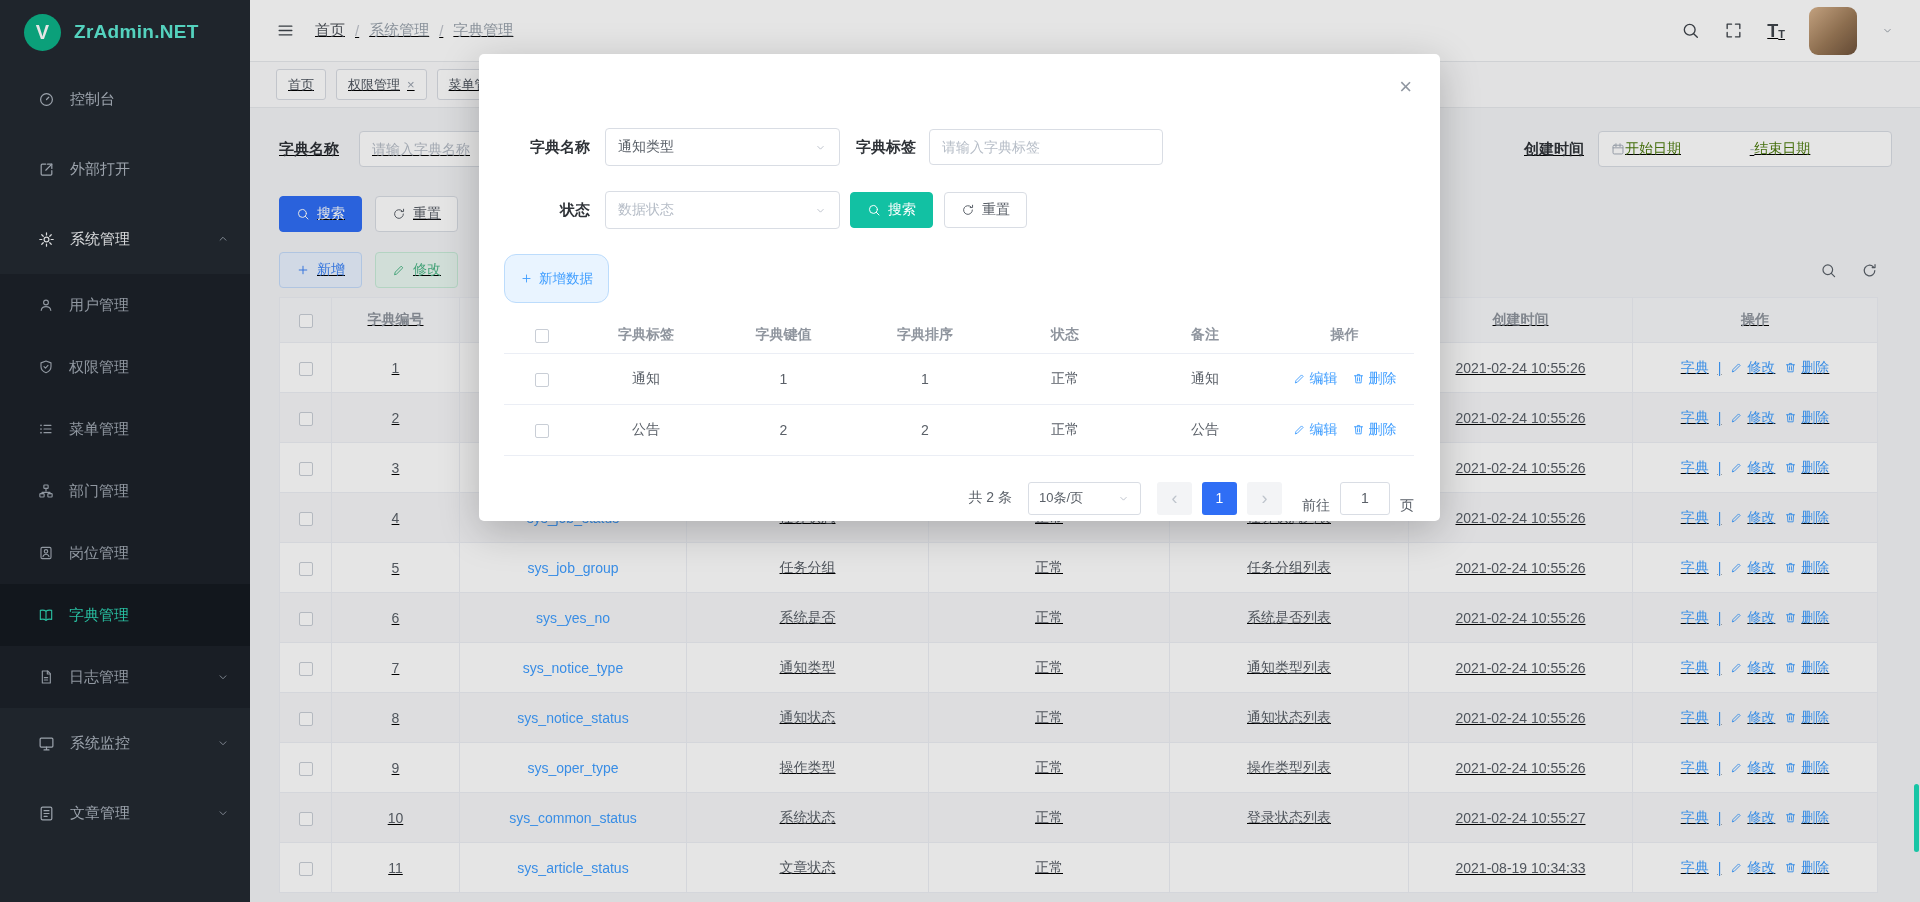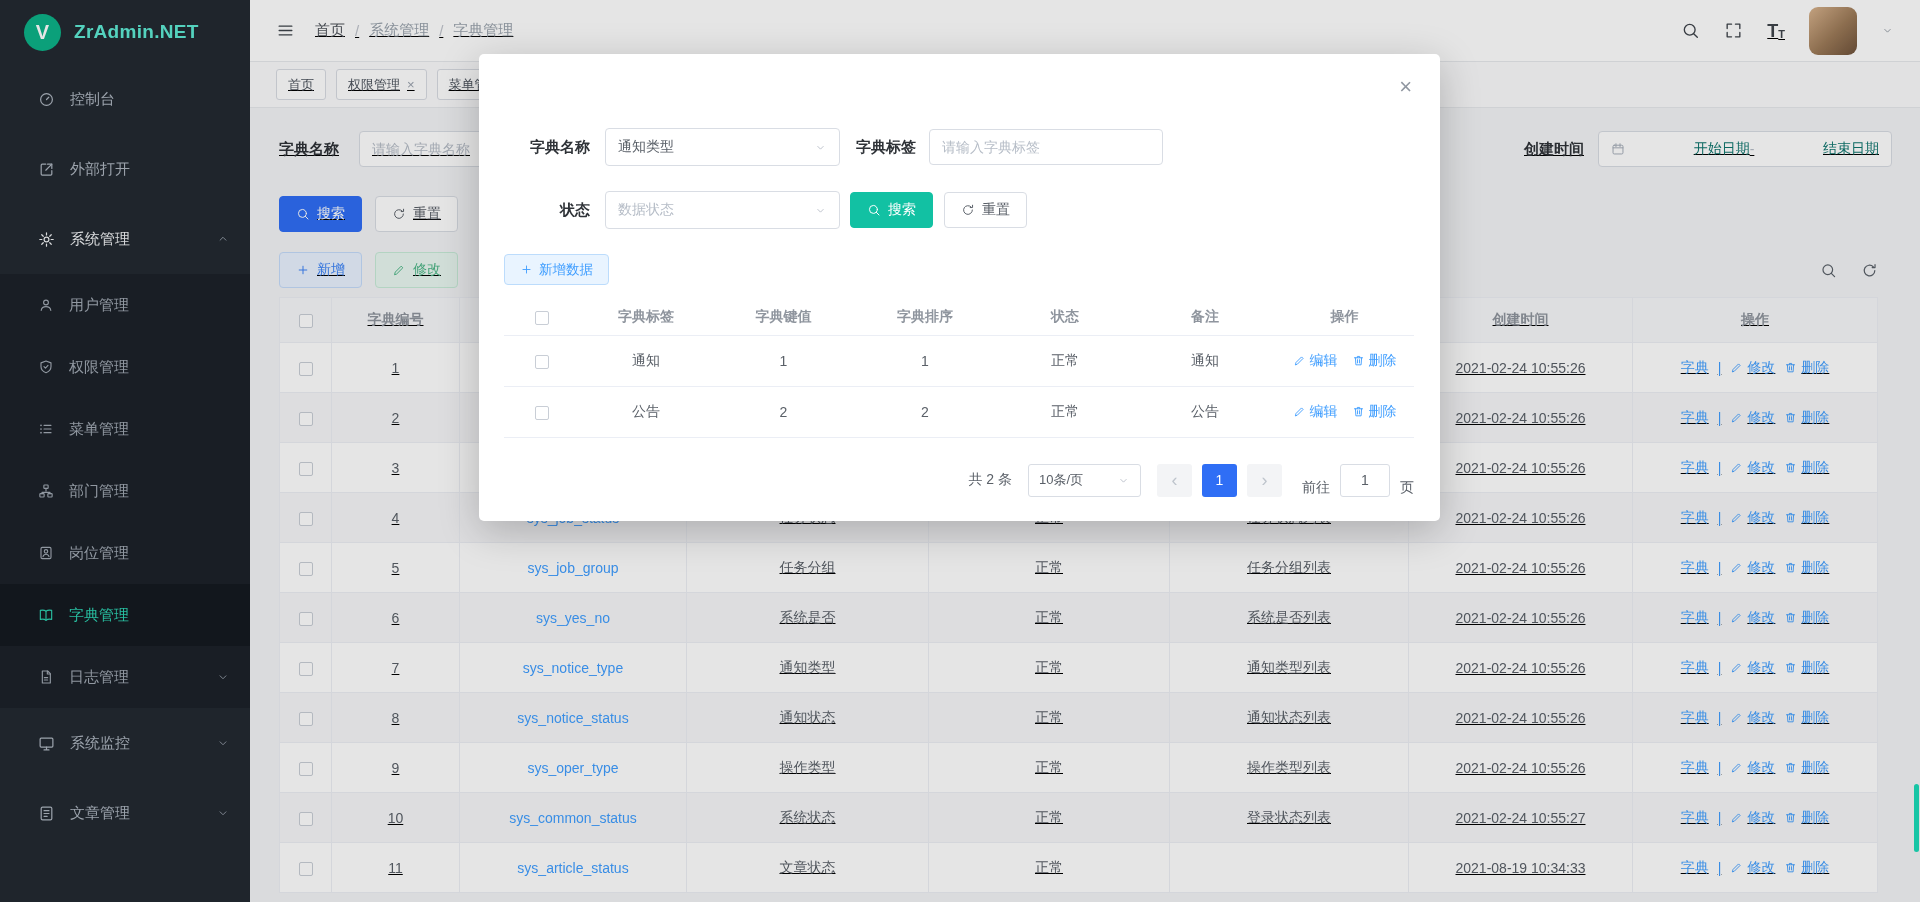--- a/index.html
+++ b/index.html
@@ -40,21 +40,21 @@
   .tab-x { font-size:13px; color:#9aa2ad; cursor:pointer; }
 
   .content { flex:1; padding:23px 28px 0 29px; min-width:0; }
   .query-row { display:flex; align-items:center; }
   .q-label { font-weight:700; font-size:15px; color:#2f3338; margin-right:20px; white-space:nowrap; }
   .text-input { height:36px; width:238px; border:1px solid #d9dde4; border-radius:4px; background:#fff; padding:0 12px; font-size:14px; color:#555b63; outline:none; }
   ::placeholder { color:#b6bdc7; opacity:1; }
   .q-right { margin-left:auto; display:flex; align-items:center; }
   .q-right .q-label { margin-right:14px; }
   .range { width:294px; height:36px; border:1px solid #d9dde4; border-radius:4px; background:#fff; display:flex; align-items:center; padding:0 12px; font-size:14px; color:#a5adb8; cursor:pointer; }
-  .r-ph { flex:1; text-align:right; color:#0f766e; }
+  .r-ph { flex:1; text-align:left; color:#4d7c0f; }
   .r-sep { color:#b6bdc7; }
 
   .btn-row { margin-top:29px; display:flex; gap:13px; }
   .btn { height:36px; padding:0 16px; border-radius:4px; border:1px solid transparent; display:inline-flex; align-items:center; gap:7px; font-size:14px; cursor:pointer; background:#fff; font-family:inherit; }
   .btn svg { width:14px; height:14px; }
   .btn-primary { background:#2f6ef5; border-color:#2f6ef5; color:#fff; }
   .btn-teal { background:#12c1a3; border-color:#12c1a3; color:#fff; }
   .btn-plain { border-color:#d9dde4; color:#5a6068; }
   .btn-soft-blue { background:#e9f2ff; border-color:#c5dcfb; color:#3b82f6; }
   .btn-soft-green { background:#e9f8f1; border-color:#c8ecd9; color:#4cb586; }
@@ -78,21 +78,21 @@
   .modal { position:absolute; left:479px; top:54px; width:961px; height:467px; background:#fff; border-radius:5px; box-shadow:0 10px 40px rgba(0,0,0,0.22); z-index:50; }
   .modal-close { position:absolute; top:22px; right:28px; font-size:22px; line-height:1; color:#9097a1; cursor:pointer; }
   .modal-body { padding:74px 26px 0 25px; }
   .m-row { display:flex; align-items:center; margin-bottom:25px; }
   .m-label { width:86px; text-align:right; font-weight:700; font-size:15px; color:#2f3338; margin-right:15px; white-space:nowrap; }
   .m-label2 { font-weight:700; font-size:15px; color:#2f3338; margin:0 13px 0 16px; white-space:nowrap; }
   .select { width:235px; height:38px; border:1px solid #d9dde4; border-radius:4px; background:#fff; display:flex; align-items:center; padding:0 12px; font-size:14px; cursor:pointer; }
   .select .val { color:#5a6068; } .select .ph { color:#b6bdc7; }
   .w234 { width:234px; }
   .m-search { margin-left:10px; }
-  .btn-add-data { height:31px; padding:0 15px; font-size:13.5px; background:#e9f4ff; border:1px solid #bcdcfc; color:#409eff; border-radius:4px; display:inline-flex; align-items:center; gap:6px; cursor:pointer; font-family:inherit; }
+  .btn-add-data { height:49px; padding:0 15px; font-size:13.5px; background:#e9f4ff; border:1px solid #bcdcfc; color:#409eff; border-radius:12px; display:inline-flex; align-items:center; gap:6px; cursor:pointer; font-family:inherit; }
   .btn-add-data svg { width:13px; height:13px; }
   .m-table { margin-top:15px; border-collapse:collapse; width:910px; table-layout:fixed; font-size:14px; }
   .m-table th { height:35px; color:#8f959e; font-weight:700; border-bottom:1px solid #ebeef5; text-align:center; padding:0; }
   .m-table td { height:51px; color:#5a6068; border-bottom:1px solid #ebeef5; text-align:center; padding:0; }
   .m-ops { display:flex; justify-content:center; gap:14px; }
 
   .pager { margin-top:26px; display:flex; align-items:center; justify-content:flex-end; font-size:14px; color:#5a6068; }
   .pg-total { margin-right:16px; }
   .pg-size { width:113px; height:33px; border:1px solid #d9dde4; border-radius:3px; display:flex; align-items:center; padding:0 10px; font-size:13px; color:#5a6068; margin-right:6px; cursor:pointer; }
   .pg-btn { width:35px; height:33px; background:#f3f4f6; border-radius:3px; display:flex; align-items:center; justify-content:center; color:#bec4cc; font-size:18px; margin-left:10px; cursor:pointer; }

